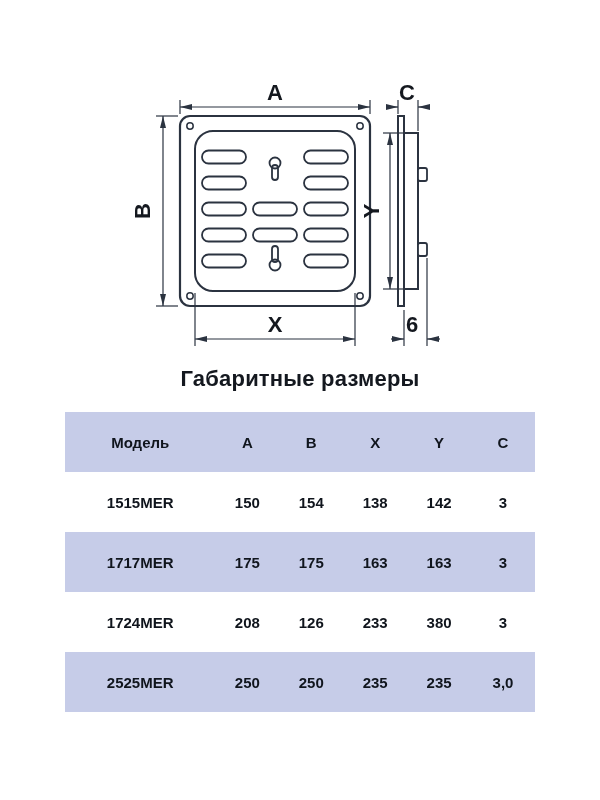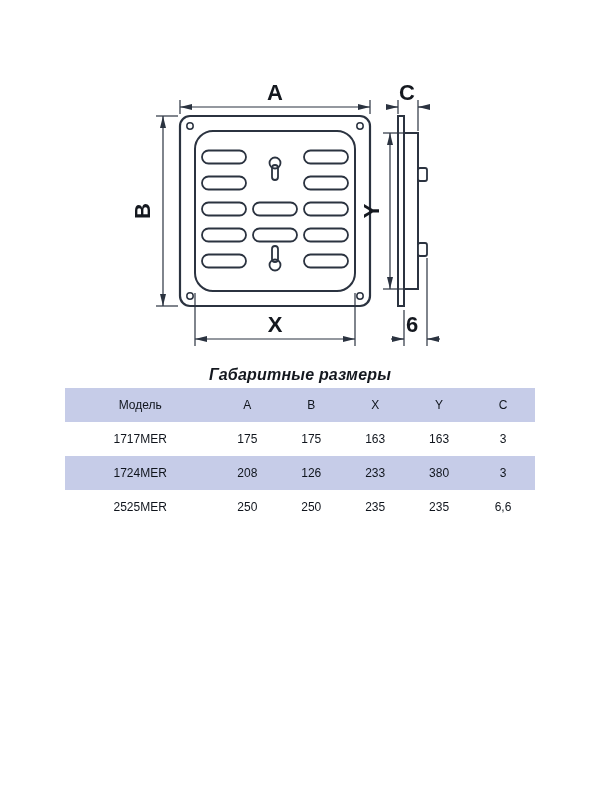--- a/index.html
+++ b/index.html
@@ -7,29 +7,29 @@
     width:600px; height:800px; position:relative; background:#ffffff;
     font-family:"Liberation Sans", sans-serif; overflow:hidden;
   }
   .drawing { width:600px; height:352px; }
   svg { display:block; }
   svg .dim-label {
     font-family:"Liberation Sans", sans-serif;
     font-weight:bold; font-size:22px; fill:#14181f;
   }
   .title {
-    text-align:center; font-size:16px; font-weight:700; color:#14181f;
-    margin:14px 0 4px 0; letter-spacing:0.2px;font-style:italic;
+    text-align:center; font-size:22px; font-weight:700; color:#14181f;
+    margin:14px 0 20px 0; letter-spacing:0.2px;
   }
   .dims-table {
     width:470px; margin:0 auto; border-collapse:collapse; table-layout:fixed;
   }
   .dims-table th, .dims-table td {
-    height:34px; padding:0; text-align:center;
-    font-size:12px; font-weight:400; color:#10151d;
+    height:34px; padding:13px; text-align:center;
+    font-size:15px; font-weight:700; color:#10151d;
   }
   .dims-table col.model-col { width:32%; }
   .dims-table col.num-col { width:13.6%; }
   .dims-table thead tr { background:#c6cce8; }
   .dims-table tbody tr:nth-child(even) { background:#c6cce8; }
   .dims-table tbody tr:nth-child(odd) { background:#ffffff; }
 </style>
 </head>
 <body>
 
@@ -150,20 +150,28 @@
         <th>Модель</th>
         <th>A</th>
         <th>B</th>
         <th>X</th>
         <th>Y</th>
         <th>C</th>
       </tr>
     </thead>
     <tbody>
       <tr>
+        <td>1515MER</td>
+        <td>150</td>
+        <td>154</td>
+        <td>138</td>
+        <td>142</td>
+        <td>3</td>
+      </tr>
+      <tr>
         <td>1717MER</td>
         <td>175</td>
         <td>175</td>
         <td>163</td>
         <td>163</td>
         <td>3</td>
       </tr>
       <tr>
         <td>1724MER</td>
         <td>208</td>
@@ -171,18 +179,18 @@
         <td>233</td>
         <td>380</td>
         <td>3</td>
       </tr>
       <tr>
         <td>2525MER</td>
         <td>250</td>
         <td>250</td>
         <td>235</td>
         <td>235</td>
-        <td>6,6</td>
+        <td>3,0</td>
       </tr>
     </tbody>
   </table>
 
 </div>
 
 </body></html>

